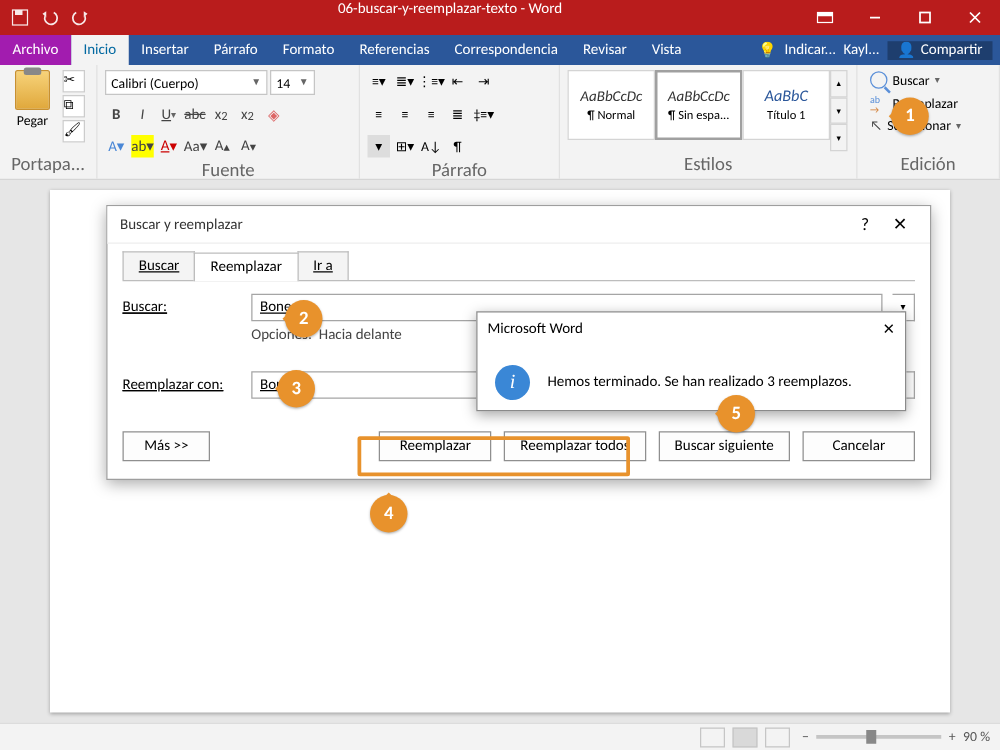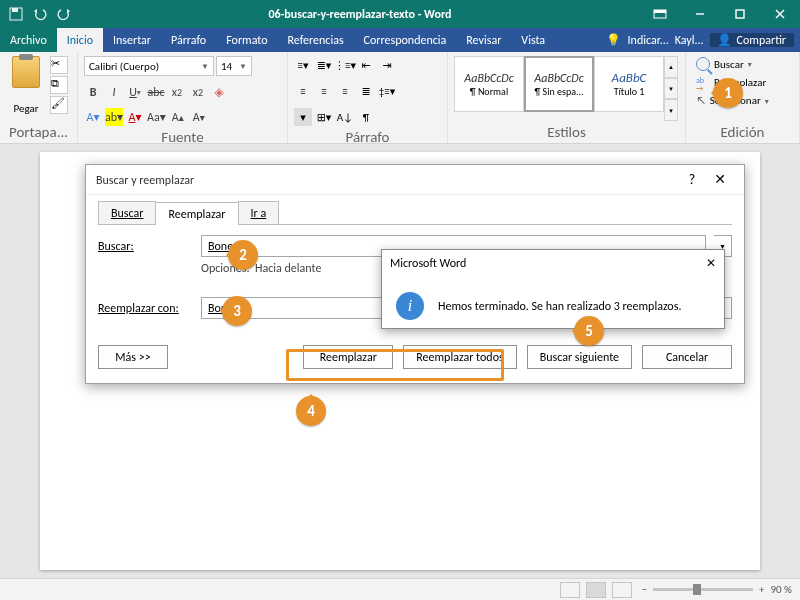--- a/index.html
+++ b/index.html
@@ -1,43 +1,43 @@
 <!DOCTYPE html>
 <html><head>
 <meta charset="utf-8">
 <style>
   * { box-sizing: border-box; margin: 0; padding: 0; font-family: "Segoe UI", Calibri, sans-serif; }
   body { width: 800px; height: 600px; background: #fff; overflow: hidden; position: relative; }
 
   
-  .titlebar { height: 28px; background: #0f766e; color: #fff; display: flex; align-items: center; font-size: 12px; font-weight: bold; }
+  .titlebar { height: 28px; background: #b91c1c; color: #fff; display: flex; font-size: 12px; }
   .titlebar .qat { display: flex; align-items: center; gap: 8px; padding: 0 8px; }
   .titlebar .qat .ico { width: 16px; height: 16px; display: inline-flex; align-items: center; justify-content: center; opacity: .9; }
   .titlebar .title-center { flex: 1; text-align: center; }
   .titlebar .winbtns { display: flex; }
   .titlebar .winbtns .btn { width: 40px; height: 28px; display: flex; align-items: center; justify-content: center; }
 
   
   .menubar { height: 24px; background: #2b579a; color: #fff; display: flex; align-items: stretch; font-size: 12px; }
   .menubar .tab { padding: 0 10px; display: flex; align-items: center; cursor: pointer; }
-  .menubar .tab.file { background: #0f766e; }
+  .menubar .tab.file { background: #a21caf; }
   .menubar .tab.active { background: #f3f3f3; color: #0369a1; }
   .menubar .spacer { flex: 1; }
   .menubar .right { display: flex; align-items: center; gap: 6px; padding-right: 6px; }
   .menubar .share { background: #1e3e6e; padding: 0 8px; display: flex; align-items: center; gap: 4px; }
 
   
   .ribbon { height: 92px; background: #f3f3f3; border-bottom: 1px solid #d5d5d5; display: flex; font-size: 11px; position: relative; }
   .rgroup { border-right: 1px solid #e1e1e1; padding: 4px 6px 2px; display: flex; flex-direction: column; }
   .rgroup .body { flex: 1; display: flex; gap: 4px; }
   .rgroup .label { text-align: center; color: #666; font-size: 15px; padding-top: 2px; }
   .vcol { display: flex; flex-direction: column; gap: 2px; }
 
   
-  .paste-btn { width: 40px; display: flex; flex-direction: column; align-items: center; gap: 14px; }
+  .paste-btn { width: 40px; display: flex; flex-direction: column; align-items: center; gap: 2px; }
   .paste-ico { width: 28px; height: 32px; background: linear-gradient(#f7d37a,#e0a83c); border: 1px solid #c89030; border-radius: 2px; position: relative; }
   .paste-ico::before { content:""; position:absolute; top:-3px; left:6px; width:14px; height:6px; background:#888; border-radius:2px; }
   .clip-side .mini { width:18px; height:18px; border:1px solid #ccc; background:#fff; }
 
   
   .font-row1 { display:flex; gap:2px; }
   .combo { border:1px solid #c5c5c5; background:#fff; height:20px; display:flex; align-items:center; padding:0 4px; font-size:11px; }
   .fontname { width:130px; justify-content:space-between; }
   .fontsize { width:36px; justify-content:space-between; }
   .arrow { font-size:8px; color:#666; }

